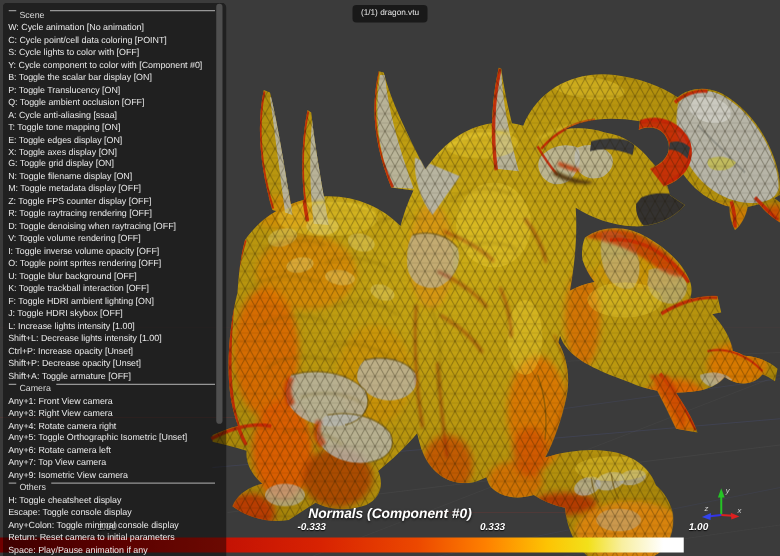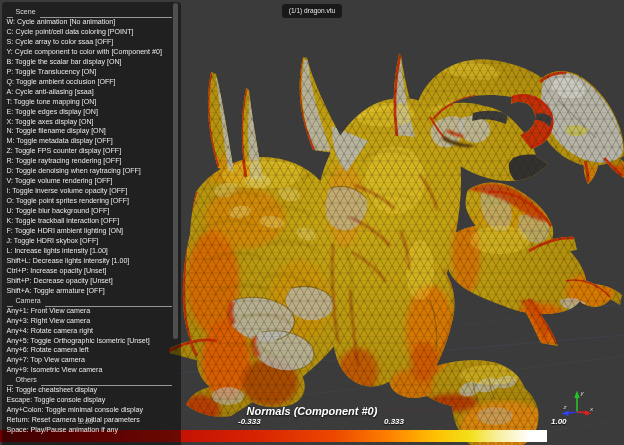--- a/index.html
+++ b/index.html
@@ -8,21 +8,21 @@
 
 #sbar{position:absolute;left:0;top:430px;width:547px;height:12px;
 background:linear-gradient(to right,#700000 0%,#a20000 15%,#c41204 33%,#d82302 47%,#ec4800 61%,#fe8000 71%,#fdc303 80%,#f2e01a 86%,#f8efa0 91%,#ffffff 97%);}
 #sbtitle{position:absolute;left:0;top:405px;width:624px;text-align:center;color:#fff;
 font-size:11px;font-weight:bold;font-style:italic;letter-spacing:0px;text-shadow:0 1px 2px rgba(0,0,0,.9);}
 .sblab{position:absolute;top:417px;color:#fff;font-size:8px;font-weight:bold;font-style:italic;text-shadow:0 1px 1px rgba(0,0,0,.9);padding-left:20px;}
 
 #panel{position:absolute;left:2px;top:2px;width:179px;height:443px;background:rgba(0,0,0,0.45);border-radius:4px 4px 0 0;}
 #thumb{position:absolute;left:173px;top:3px;width:5px;height:336px;background:#4f4f4f;border-radius:2.5px;}
 #menu{position:absolute;left:6.5px;top:8.05px;width:165px;color:#e9e9e9;font-size:7.1px;line-height:9.95px;white-space:nowrap;}
-.hd{display:flex;align-items:flex-end;color:#dadada;}
+.hd{display:flex;align-items:flex-start;color:#dadada;}
 .hd .d{width:6px;height:1px;background:#969696;margin-right:3px;flex:none;}
 .hd .l{flex:1;height:1px;background:#969696;margin-left:4px;}
 .hd .t{flex:none;}
 
 #fname{position:absolute;left:282px;top:4px;width:60px;height:14px;background:rgba(20,20,20,0.85);
 border-radius:3px;color:#e8e8e8;font-size:6.6px;line-height:14px;text-align:center;}
 #axes{position:absolute;left:552px;top:380px;}
 </style>
 </head>
 <body>
@@ -279,29 +279,30 @@
 <div id="panel"></div>
 <div id="thumb"></div>
 <div id="menu">
 <div class="hd">
         <span class="d"></span>
         <span class="t">Scene</span>
         <span class="l"></span>
       </div>
 <div>W: Cycle animation [No animation]</div>
 <div>C: Cycle point/cell data coloring [POINT]</div>
-<div>S: Cycle array to color ssaa [OFF]</div>
+<div>S: Cycle lights to color with [OFF]</div>
 <div>Y: Cycle component to color with [Component #0]</div>
 <div>B: Toggle the scalar bar display [ON]</div>
 <div>P: Toggle Translucency [ON]</div>
 <div>Q: Toggle ambient occlusion [OFF]</div>
 <div>A: Cycle anti-aliasing [ssaa]</div>
 <div>T: Toggle tone mapping [ON]</div>
 <div>E: Toggle edges display [ON]</div>
 <div>X: Toggle axes display [ON]</div>
+<div>G: Toggle grid display [ON]</div>
 <div>N: Toggle filename display [ON]</div>
 <div>M: Toggle metadata display [OFF]</div>
 <div>Z: Toggle FPS counter display [OFF]</div>
 <div>R: Toggle raytracing rendering [OFF]</div>
 <div>D: Toggle denoising when raytracing [OFF]</div>
 <div>V: Toggle volume rendering [OFF]</div>
 <div>I: Toggle inverse volume opacity [OFF]</div>
 <div>O: Toggle point sprites rendering [OFF]</div>
 <div>U: Toggle blur background [OFF]</div>
 <div>K: Toggle trackball interaction [OFF]</div>

